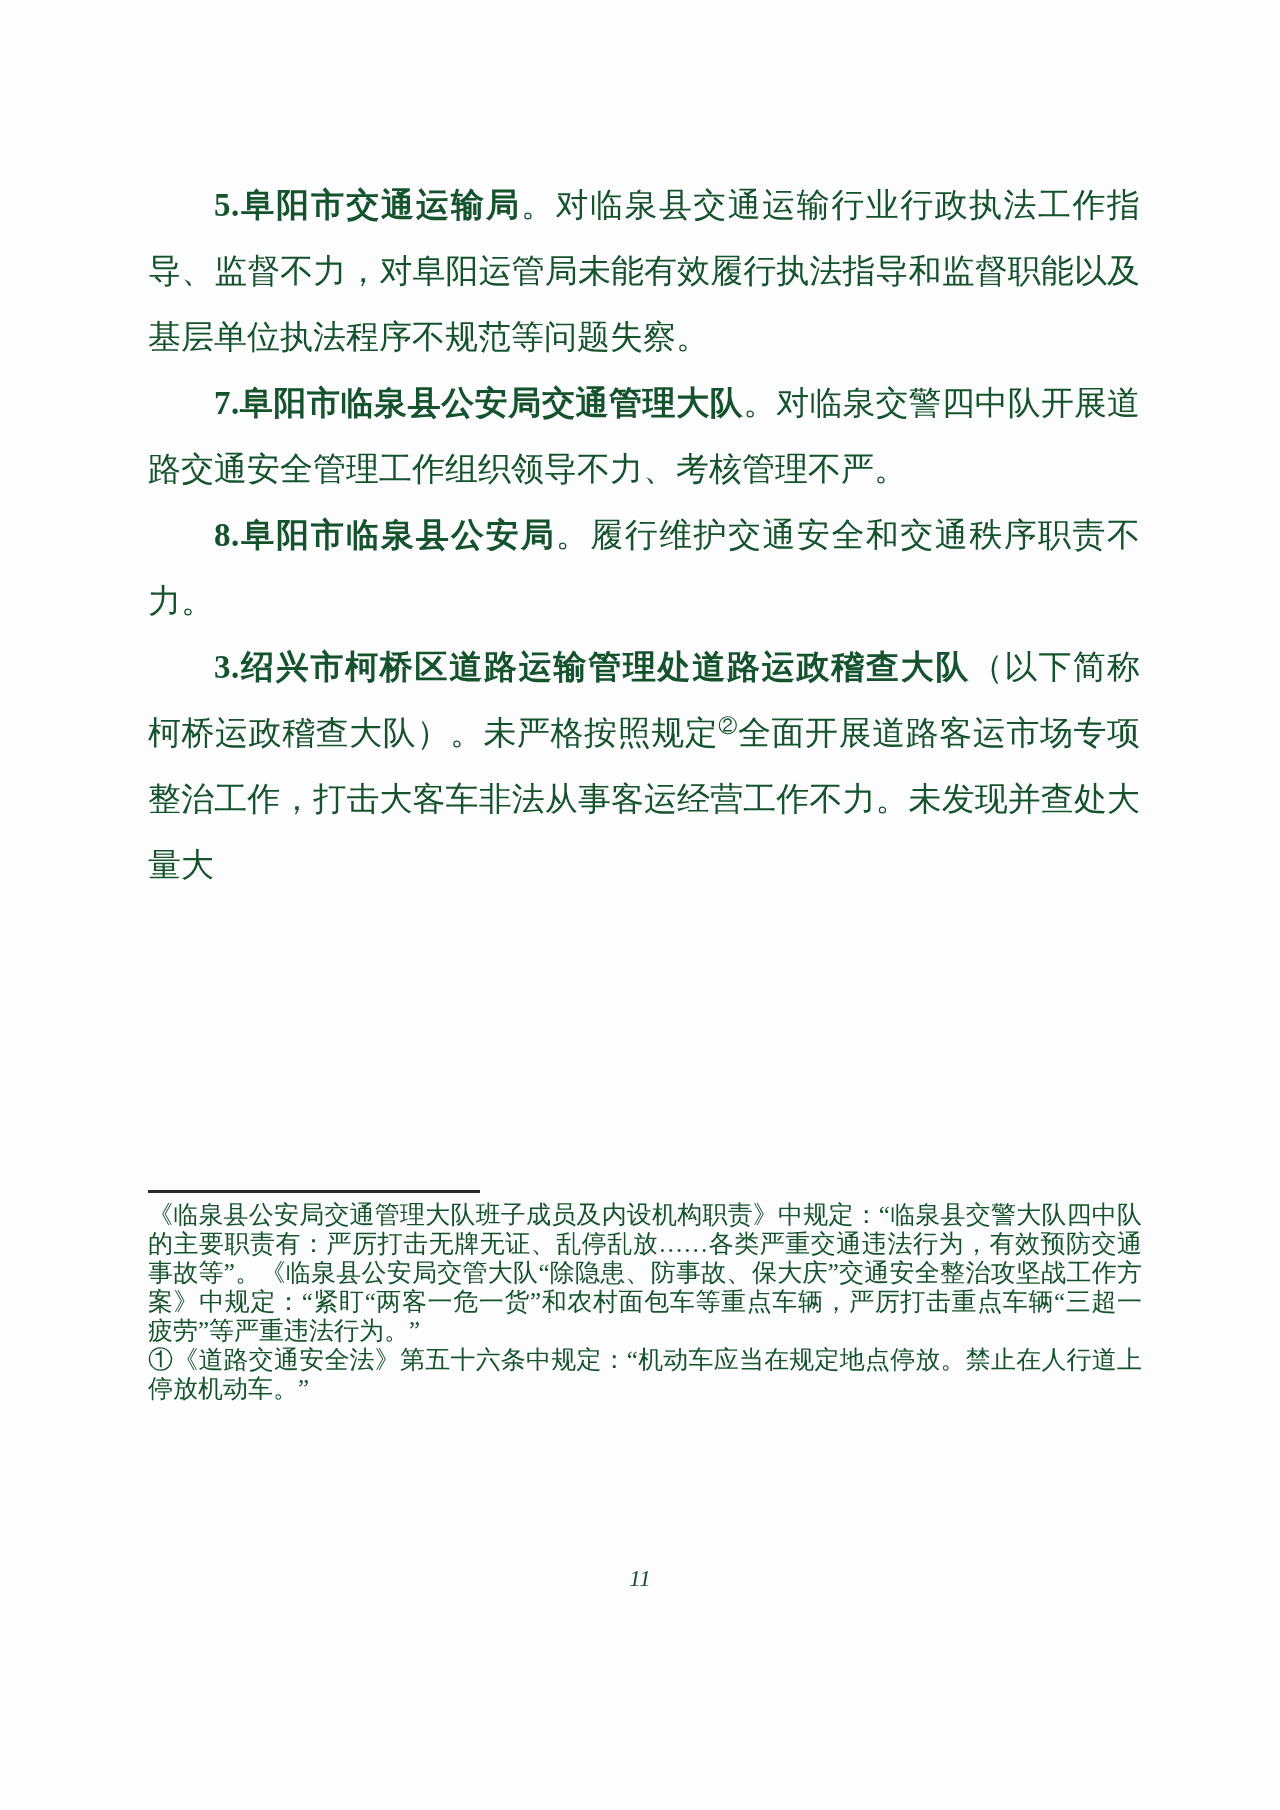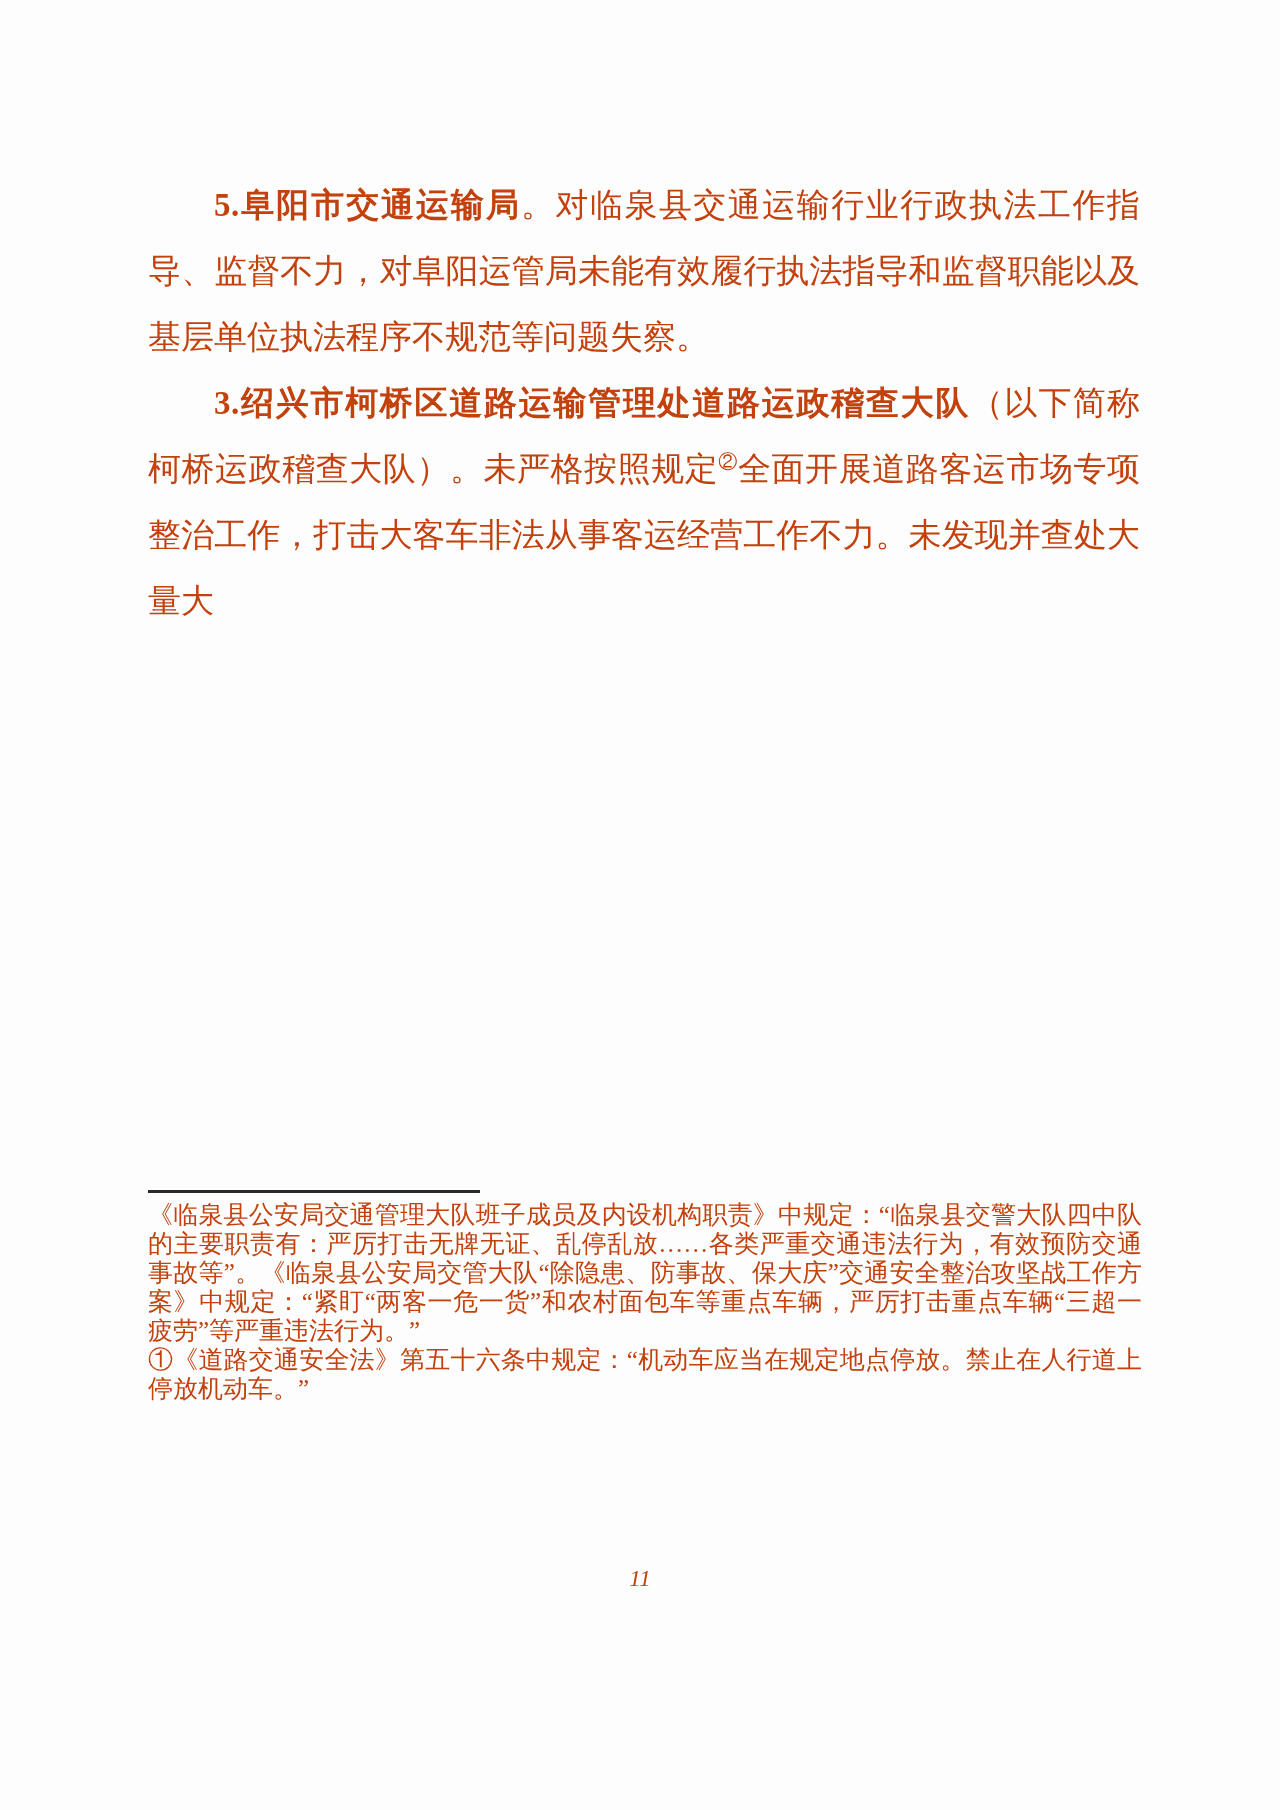--- a/index.html
+++ b/index.html
@@ -6,21 +6,21 @@
     margin: 0;
     padding: 0;
     background: #e8e8e8;
   }
   .page {
     position: relative;
     width: 1280px;
     height: 1810px;
     margin: 0 auto;
     background: #fdfdfd;
-    color: #c2410c;
+    color: #14532d;
     font-family: "Liberation Serif", "DejaVu Serif", serif;
     overflow: hidden;
   }
   .report-body {
     position: absolute;
     left: 148px;
     top: 172px;
     width: 992px;
     font-size: 33px;
     line-height: 66px;
@@ -69,20 +69,22 @@
     font-style: italic;
   }
 </style>
 </head>
 <body>
 
 <div class="page">
 
   <div class="report-body">
       <p class="body-para"><strong>5.阜阳市交通运输局</strong><span>。对临泉县交通运输行业行政执法工作指导、监督不力，对阜阳运管局未能有效履行执法指导和监督职能以及基层单位执法程序不规范等问题失察。</span></p>
+      <p class="body-para"><strong>7.阜阳市临泉县公安局交通管理大队</strong><span>。对临泉交警四中队开展道路交通安全管理工作组织领导不力、考核管理不严。</span></p>
+      <p class="body-para"><strong>8.阜阳市临泉县公安局</strong><span>。履行维护交通安全和交通秩序职责不力。</span></p>
       <p class="body-para"><strong>3.绍兴市柯桥区道路运输管理处道路运政稽查大队</strong><span>（以下简称柯桥运政稽查大队）。未严格按照规定</span><sup class="fnref">②</sup><span>全面开展道路客运市场专项整治工作，打击大客车非法从事客运经营工作不力。未发现并查处大量大</span></p>
     </div>
 
   <div class="footnote-sep"></div>
 
   <div class="footnotes">
       <p class="footnote-para">《临泉县公安局交通管理大队班子成员及内设机构职责》中规定：“临泉县交警大队四中队的主要职责有：严厉打击无牌无证、乱停乱放……各类严重交通违法行为，有效预防交通事故等”。《临泉县公安局交管大队“除隐患、防事故、保大庆”交通安全整治攻坚战工作方案》中规定：“紧盯“两客一危一货”和农村面包车等重点车辆，严厉打击重点车辆“三超一疲劳”等严重违法行为。”</p>
       <p class="footnote-para">①《道路交通安全法》第五十六条中规定：“机动车应当在规定地点停放。禁止在人行道上停放机动车。”</p>
     </div>
 

